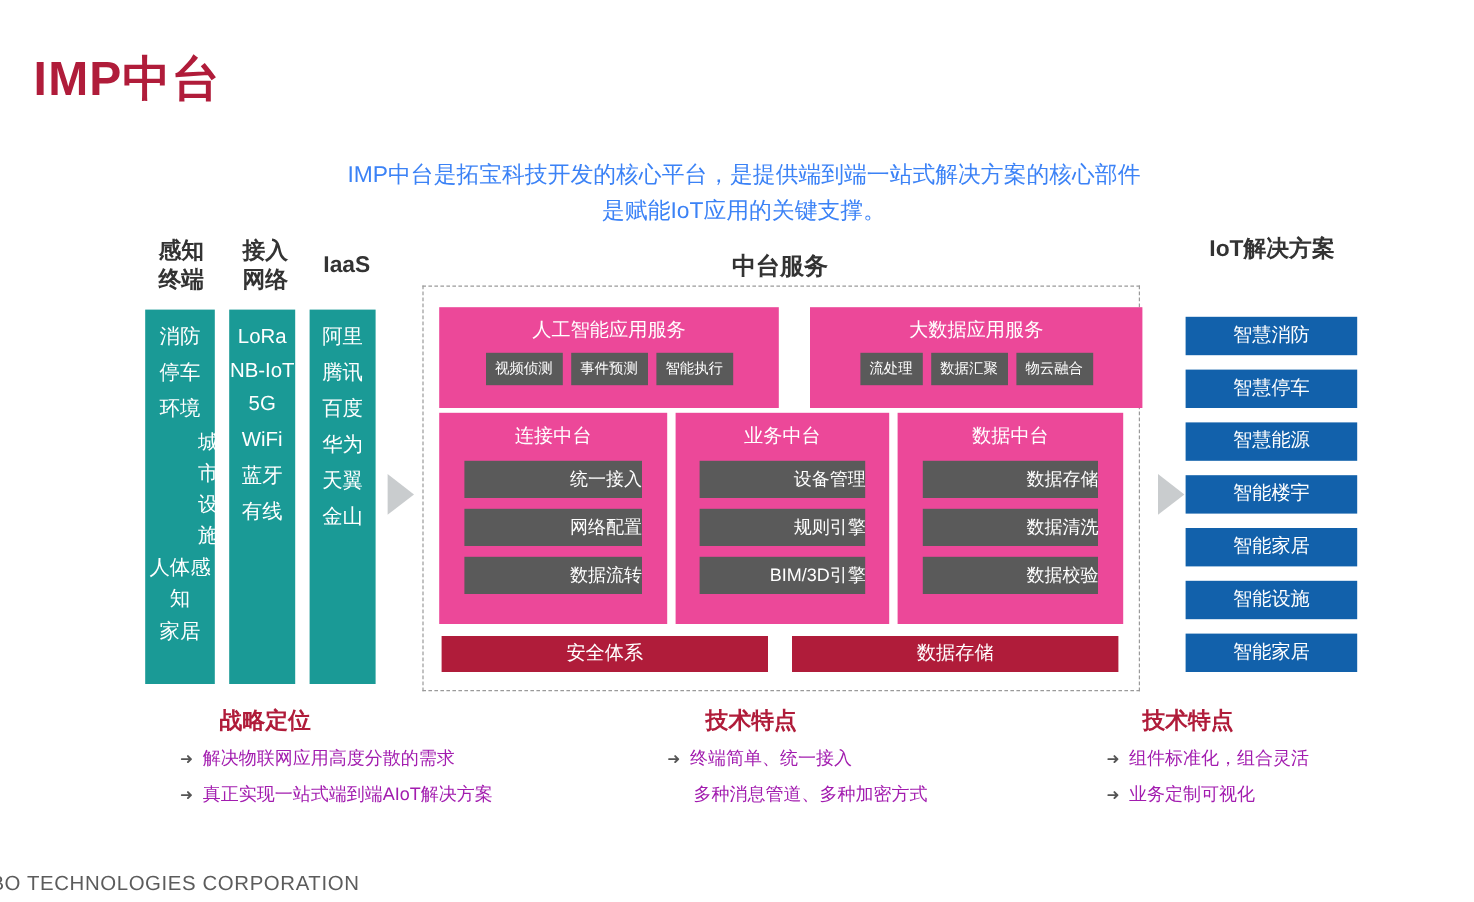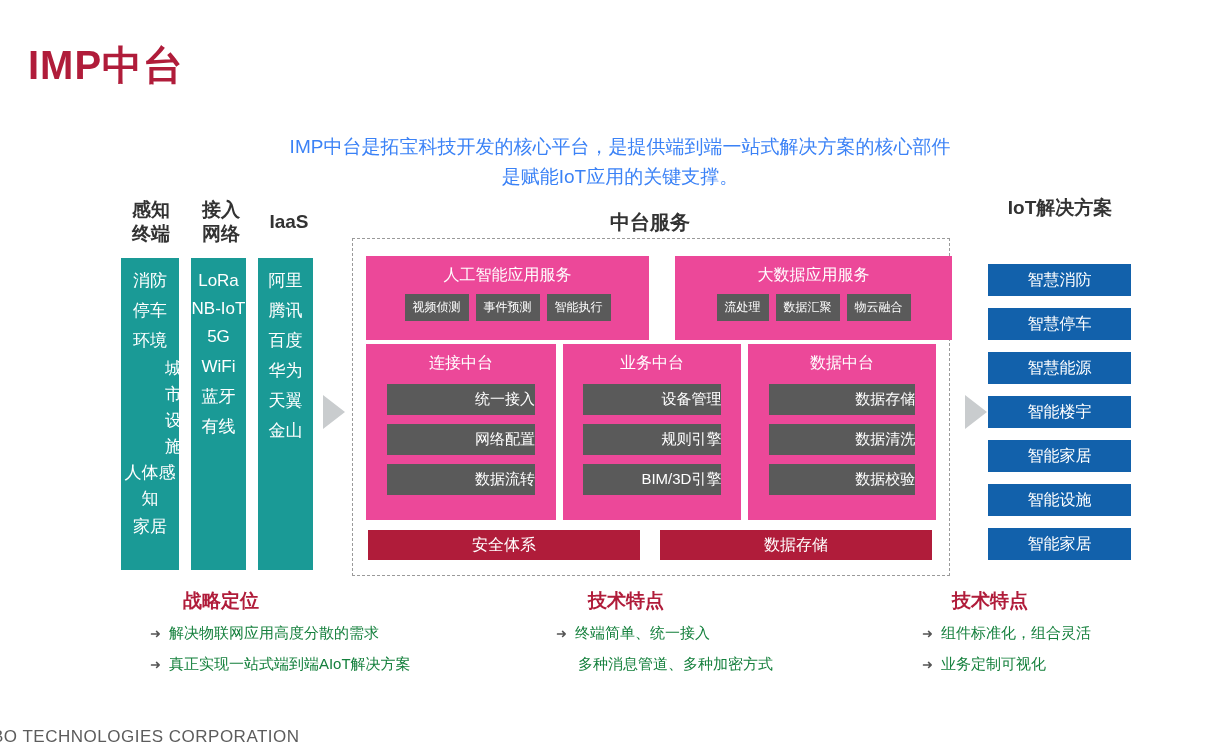--- a/index.html
+++ b/index.html
@@ -171,21 +171,21 @@
     font-weight: bold;
     color: #b01c3a;
   }
   #sec1-title { left: 183px; top: 588px; }
   #sec2-title { left: 588px; top: 588px; }
   #sec3-title { left: 952px; top: 588px; }
 
   .bullets {
     position: absolute;
     font-size: 15px;
-    color: #15803d;
+    color: #a21caf;
     line-height: 30px;
   }
   #sec1-bullets { left: 150px; top: 618px; width: 330px; }
   #sec2-bullets { left: 556px; top: 618px; width: 340px; }
   #sec3-bullets { left: 922px; top: 618px; width: 300px; }
   .bullets .b {
     white-space: nowrap;
   }
   .bullets .b:before {
     content: "\279C";

